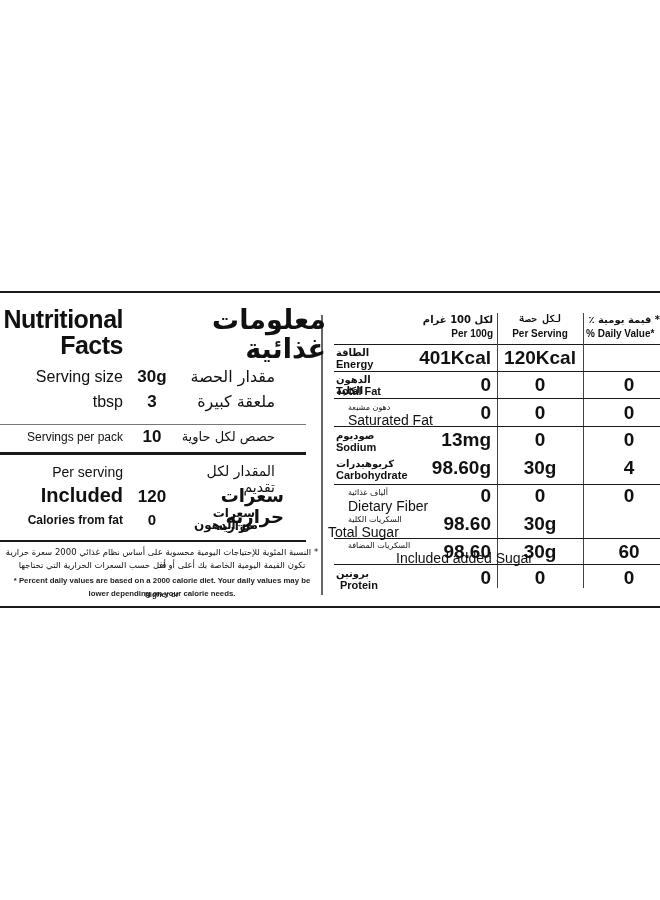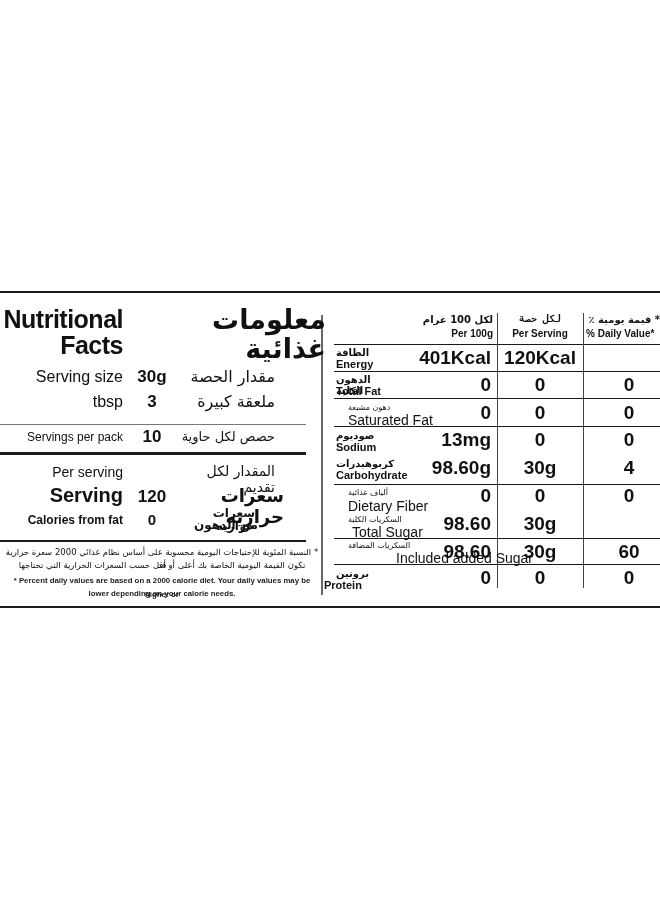--- a/index.html
+++ b/index.html
@@ -48,21 +48,21 @@
 
   <div class="abs lbl" style="right:537px;top:430px;font-size:12px;">Servings per pack</div>
   <div class="abs val" style="left:130px;width:44px;top:427px;">10</div>
   <div class="abs arl ar" style="left:175px;width:100px;top:429px;font-size:13px;">حصص لكل حاوية</div>
 
   <div class="hline" style="left:0;top:452px;width:306px;height:3px;"></div>
 
   <div class="abs lbl" style="right:537px;top:464px;font-size:14px;">Per serving</div>
   <div class="abs arl ar" style="left:175px;width:100px;top:463px;font-size:14px;">المقدار لكل تقديم</div>
 
-  <div class="abs" style="right:537px;top:484px;font-size:20px;font-weight:bold;">Serving</div>
+  <div class="abs" style="right:537px;top:484px;font-size:20px;font-weight:bold;">Included</div>
   <div class="abs val" style="left:130px;width:44px;top:487px;">120</div>
   <div class="abs arl ar" style="left:172px;width:112px;top:485px;font-size:18px;font-weight:bold;">سعرات حراريه</div>
 
   <div class="abs" style="right:537px;top:513px;font-size:12px;font-weight:bold;">Calories from fat</div>
   <div class="abs val" style="left:130px;width:44px;top:511px;font-size:15px;">0</div>
   <div class="abs arl ar" style="left:175px;width:80px;top:507px;font-size:12px;font-weight:bold;line-height:13px;">سعرات حراريه</div>
   <div class="abs arl ar" style="left:178px;width:80px;top:519px;font-size:12px;font-weight:bold;line-height:13px;">من الدهون</div>
 
   <div class="hline" style="left:0;top:540px;width:306px;height:2px;"></div>
 
@@ -122,29 +122,29 @@
   <div class="abs num" style="left:500px;width:80px;top:457px;text-align:center;">30g</div>
   <div class="abs num" style="left:586px;width:86px;top:457px;text-align:center;">4</div>
 
   <div class="abs sublbl-ar ar" style="left:348px;width:60px;top:488px;text-align:left;unicode-bidi:plaintext;">ألياف غذائية</div>
   <div class="abs sublbl-en" style="left:348px;top:500px;">Dietary Fiber</div>
   <div class="abs num" style="left:398px;width:93px;top:485px;">0</div>
   <div class="abs num" style="left:500px;width:80px;top:485px;text-align:center;">0</div>
   <div class="abs num" style="left:586px;width:86px;top:485px;text-align:center;">0</div>
 
   <div class="abs sublbl-ar ar" style="left:348px;width:60px;top:515px;text-align:left;unicode-bidi:plaintext;">السكريات الكلية</div>
-  <div class="abs sublbl-en" style="left:352px;top:526px;">Total Sugar</div>
+  <div class="abs sublbl-en" style="left:328px;top:526px;">Total Sugar</div>
   <div class="abs num" style="left:398px;width:93px;top:513px;">98.60</div>
   <div class="abs num" style="left:500px;width:80px;top:513px;text-align:center;">30g</div>
   <div class="abs num" style="left:586px;width:86px;top:513px;text-align:center;"></div>
 
   <div class="abs sublbl-ar ar" style="left:348px;width:70px;top:541px;text-align:left;unicode-bidi:plaintext;">السكريات المضافة</div>
   <div class="abs sublbl-en" style="left:348px;top:552px;padding-left:48px;">Included added Sugar</div>
   <div class="abs num" style="left:398px;width:93px;top:541px;">98.60</div>
   <div class="abs num" style="left:500px;width:80px;top:541px;text-align:center;">30g</div>
   <div class="abs num" style="left:586px;width:86px;top:541px;text-align:center;">60</div>
 
   <div class="abs rowlbl-ar ar" style="left:336px;width:60px;top:568px;text-align:left;unicode-bidi:plaintext;">بروتين</div>
-  <div class="abs rowlbl-en" style="left:324px;top:579px;">Protein</div>
+  <div class="abs rowlbl-en" style="left:340px;top:579px;">Protein</div>
   <div class="abs num" style="left:398px;width:93px;top:567px;">0</div>
   <div class="abs num" style="left:500px;width:80px;top:567px;text-align:center;">0</div>
   <div class="abs num" style="left:586px;width:86px;top:567px;text-align:center;">0</div>
 </div>
 
 </body></html>

